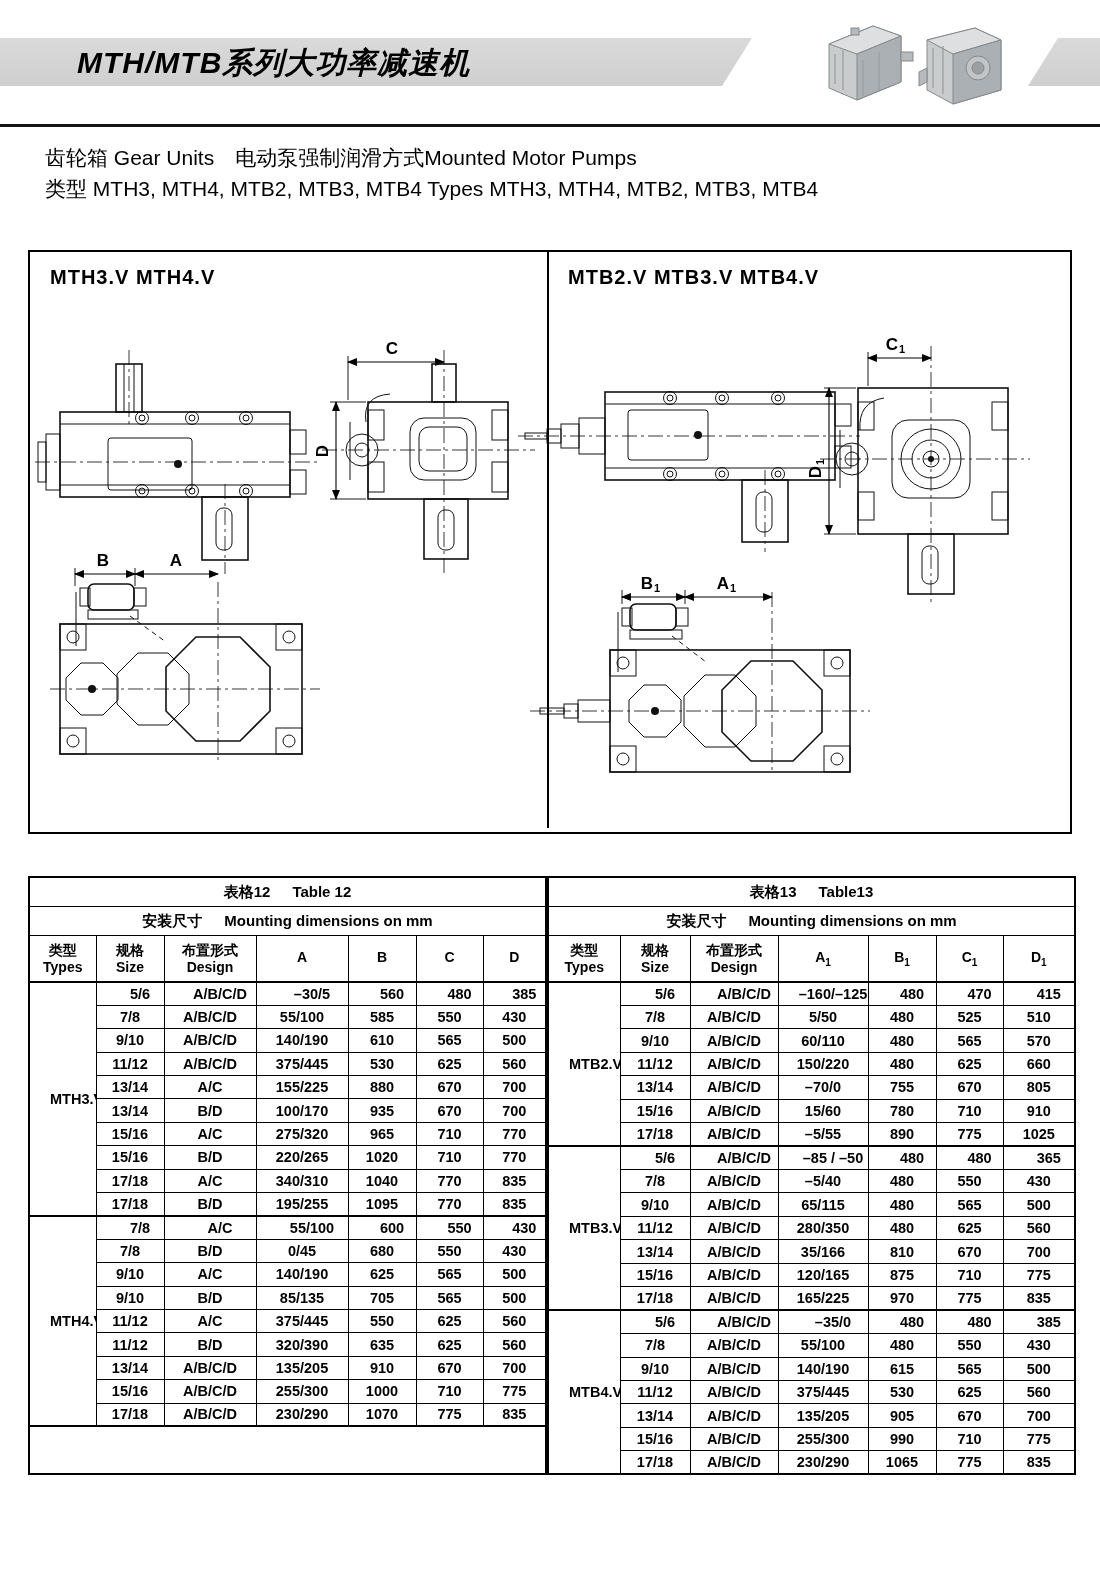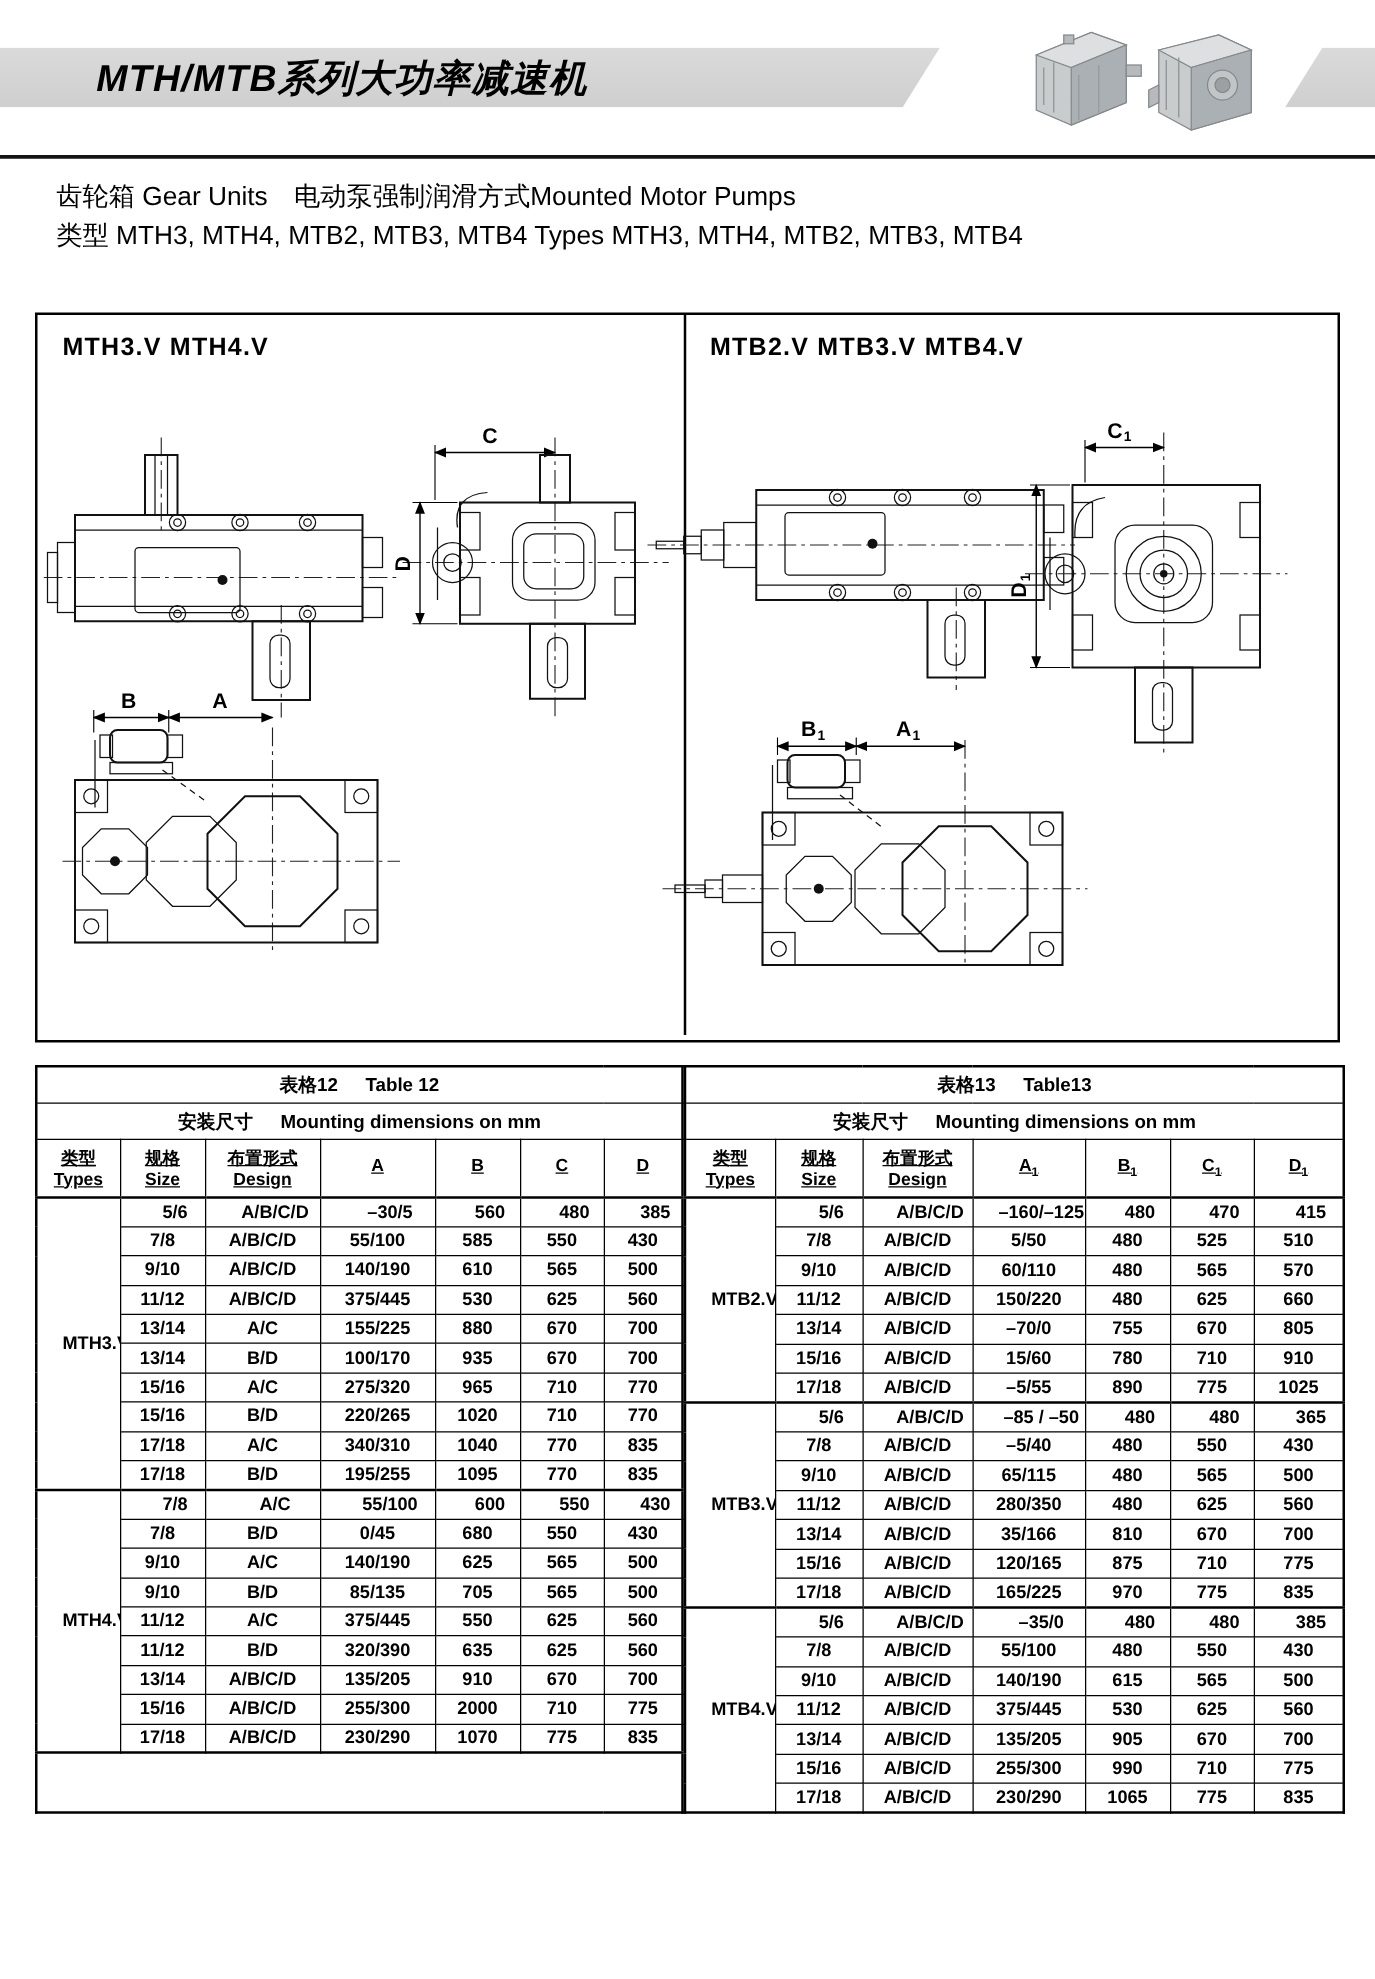--- a/index.html
+++ b/index.html
@@ -19,28 +19,28 @@
   .rule{position:absolute;left:0;top:124px;width:1100px;height:3px;background:#141414;}
   .intro{position:absolute;left:45px;top:142px;font-size:21px;font-weight:normal;line-height:31px;}
   .intro p{margin:0;white-space:nowrap;}
   
   .draw-box{position:absolute;left:28px;top:250px;width:1040px;height:580px;border:2px solid #000;}
   svg text{font-family:"Liberation Sans","DejaVu Sans",sans-serif;fill:#000;}
   .lbl{font-size:20px;font-weight:600;letter-spacing:1px;}
   .dim{font-size:17px;font-weight:bold;}
   .dimsub{font-size:11px;font-weight:bold;}
   
-  .tables{position:absolute;left:28px;top:852px;width:1058px;display:flex;}
+  .tables{position:absolute;left:28px;top:876px;width:1058px;display:flex;}
   table{border-collapse:collapse;table-layout:fixed;border:2.5px solid #000;}
   th,td{border:1.5px solid #000;text-align:center;padding:0;overflow:hidden;}
   .t12{width:519px;}
   .t13{width:527px;}
   tr.t-title th{height:28px;font-size:15px;font-weight:bold;}
   tr.t-sub th{height:28px;font-size:15px;font-weight:bold;}
-  tr.t-cols th{height:45px;font-size:14px;font-weight:bold;line-height:1.2;text-decoration:underline;}
+  tr.t-cols th{height:45px;font-size:14px;font-weight:bold;line-height:1.2;}
   tr.t-title .gap,tr.t-sub .gap{display:inline-block;width:22px;}
   tbody tr{height:23.4px;}
   tbody td{font-size:14.5px;font-weight:bold;}
   td.type-cell{font-size:14.5px;}
   tr.section-start td{border-top:2.5px solid #000;padding-left:20px;}
   tr.filler-row td{height:46px;}
   th .two{display:block;}
   sub{font-size:10px;}
 </style>
 </head>
@@ -479,21 +479,21 @@
           <td>A/B/C/D</td>
           <td>135/205</td>
           <td>910</td>
           <td>670</td>
           <td>700</td>
         </tr>
         <tr>
           <td>15/16</td>
           <td>A/B/C/D</td>
           <td>255/300</td>
-          <td>2000</td>
+          <td>1000</td>
           <td>710</td>
           <td>775</td>
         </tr>
         <tr>
           <td>17/18</td>
           <td>A/B/C/D</td>
           <td>230/290</td>
           <td>1070</td>
           <td>775</td>
           <td>835</td>

